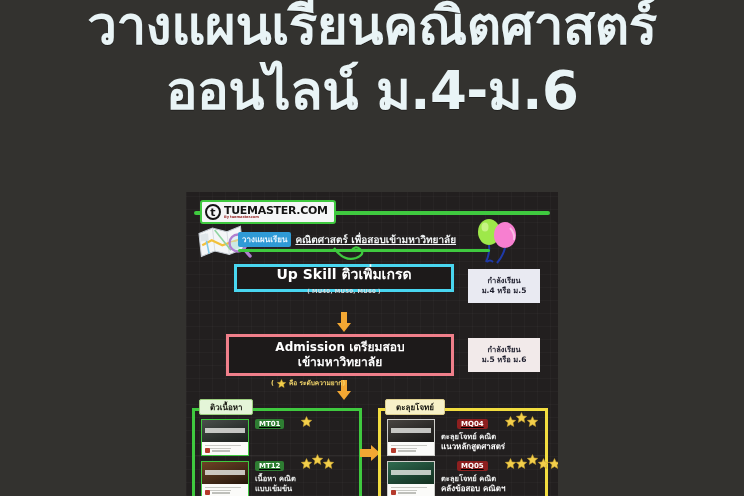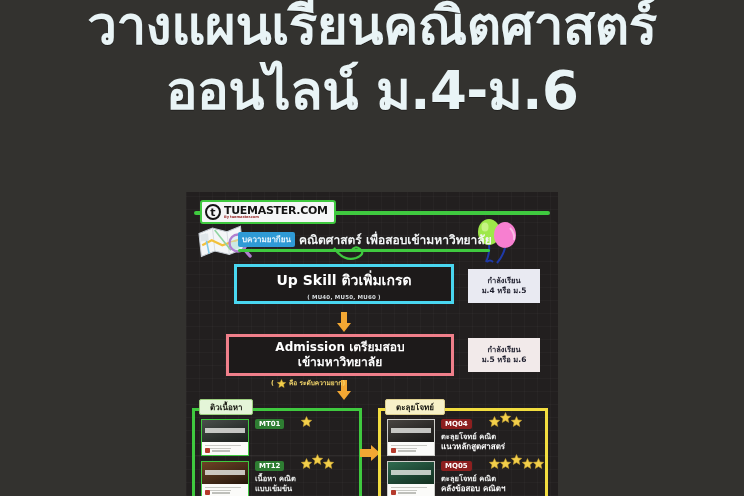--- a/index.html
+++ b/index.html
@@ -94,32 +94,32 @@
     width: 250px; height: 18px;
     display: flex; align-items: center; gap: 4px;
   }
   .subtitle-chip {
     background: #2f9ad6; color: #eaf6ff;
     font-size: 8px; font-weight: 700;
     padding: 1px 4px; border-radius: 2px;
     white-space: nowrap;
   }
   .subtitle-text {
-    color: #f3f6f7; font-size: 12px; font-weight: 700; white-space: nowrap;
+    color: #f3f6f7; font-size: 10px; font-weight: 700; white-space: nowrap; text-decoration: underline;
   }
   .subtitle-underline {
     position: absolute; left: 52px; top: 57px;
     width: 252px; height: 3px; background: #3fc93f; border-radius: 2px;
   }
   .swirl { position: absolute; left: 146px; top: 52px; width: 38px; height: 18px; }
 
   
   .box-upskill {
     position: absolute; left: 48px; top: 72px;
-    width: 220px; height: 40px;
+    width: 220px; height: 28px;
     border: 3px solid #49d6f0;
     background: #1d1a1a;
     display: flex; flex-direction: column;
     align-items: center; justify-content: center;
   }
   .box-upskill .main {
     color: #ffffff; font-size: 14px; font-weight: 700; white-space: nowrap;
   }
   .box-upskill .codes {
     color: #d9dde0; font-size: 5.5px; font-weight: 700; margin-top: 3px; letter-spacing: .2px;
@@ -221,27 +221,27 @@
   .thumb-dot {
     position: absolute; left: 3px; bottom: 2px;
     width: 5px; height: 5px; background: #b53a2c; border-radius: 1px;
   }
   .thumb-dot2 {
     position: absolute; left: 10px; bottom: 3px;
     width: 18px; height: 2px; background: #bfc0bb;
   }
 
   .course-info { flex: 1; min-width: 0; }
-  .code-star { display: flex; align-items: flex-start; gap: 17px; height: 12px; }
+  .code-star { display: flex; align-items: flex-start; gap: 17px; height: 12px; text-decoration: underline; }
   .code {
     font-size: 7px; font-weight: 700; color: #ffffff;
     padding: 1px 4px; border-radius: 2px; white-space: nowrap;
   }
   .panel.left  .code { background: #2e7d32; }
-  .panel.right .code { background: #8d1f1f; }
+  .panel.right .code { background: #8d1f1f; margin-left: 16px; }
   .stars { display: flex; align-items: flex-start; gap: 0px; margin-top: -3px; }
   .stars svg { display: block; }
   .stars .up { margin-top: -4px; }
 
   .desc { margin-top: 1px; line-height: 1.35; }
   .desc div { font-size: 7.5px; font-weight: 700; color: #f2f4f3; white-space: nowrap; }
   .panel.right .desc div.hl { color: #ffffff; font-size: 8px; }
 
   .panel-divider {
     position: absolute; left: 0; top: 44px; width: 100%; height: 1px;
@@ -290,21 +290,21 @@
       <ellipse cx="15" cy="14" rx="11" ry="13" fill="#9ee84a"></ellipse>
       <ellipse cx="11" cy="9" rx="3.5" ry="4.5" fill="#cdf58e" opacity=".85"></ellipse>
       <ellipse cx="31" cy="17" rx="11" ry="13" fill="#f77fd0"></ellipse>
       <path d="M36 10 q5 5 4 12" stroke="#fbc3e8" stroke-width="2" fill="none" opacity=".9"></path>
       <path d="M15 27 q1 8 -3 17" stroke="#1f3aa8" stroke-width="2" fill="none"></path>
       <path d="M31 30 q-2 8 -8 15" stroke="#1f3aa8" stroke-width="2" fill="none"></path>
       <path d="M13 44 q3 -3 6 0" stroke="#1f3aa8" stroke-width="2" fill="none"></path>
     </svg>
 
     <div class="subtitle-row">
-      <span class="subtitle-chip">บความยากียน</span>
+      <span class="subtitle-chip">วางแผนเรียน</span>
       <span class="subtitle-text">คณิตศาสตร์ เพื่อสอบเข้ามหาวิทยาลัย</span>
     </div>
     <div class="subtitle-underline"></div>
     <svg class="swirl" viewBox="0 0 38 18">
       <path d="M2 4 q10 14 22 10 q10 -4 4 -9 q-5 -4 -9 2" stroke="#3fc93f" stroke-width="2.2" fill="none"></path>
     </svg>
 
     <div class="box-upskill">
       <div class="main">Up Skill ติวเพิ่มเกรด</div>
       <div class="codes">( MU40, MU50, MU60 )</div>

